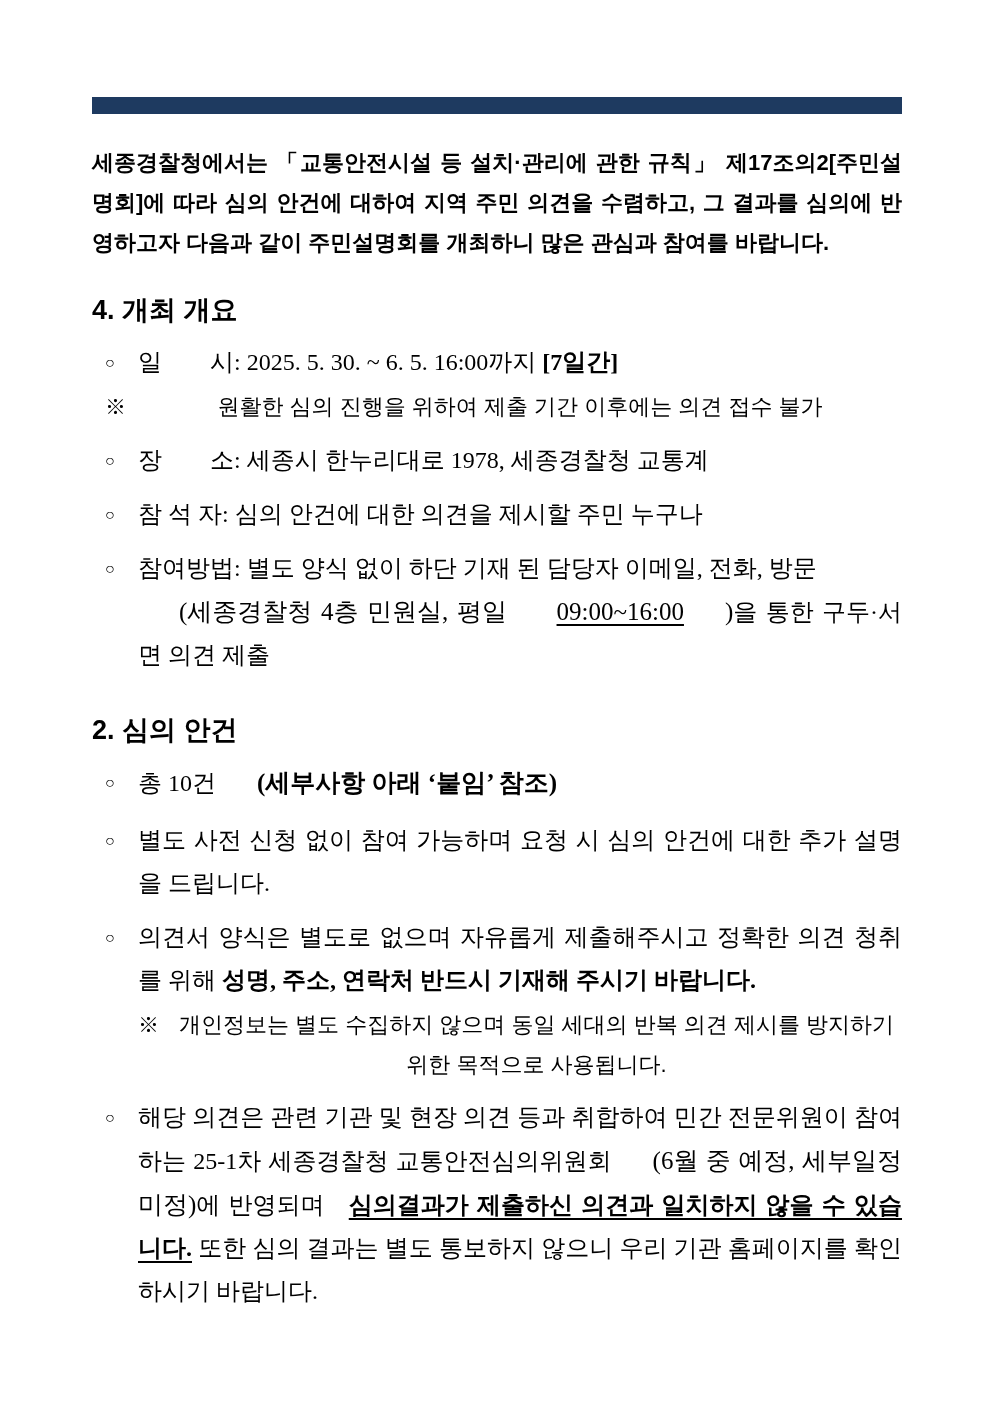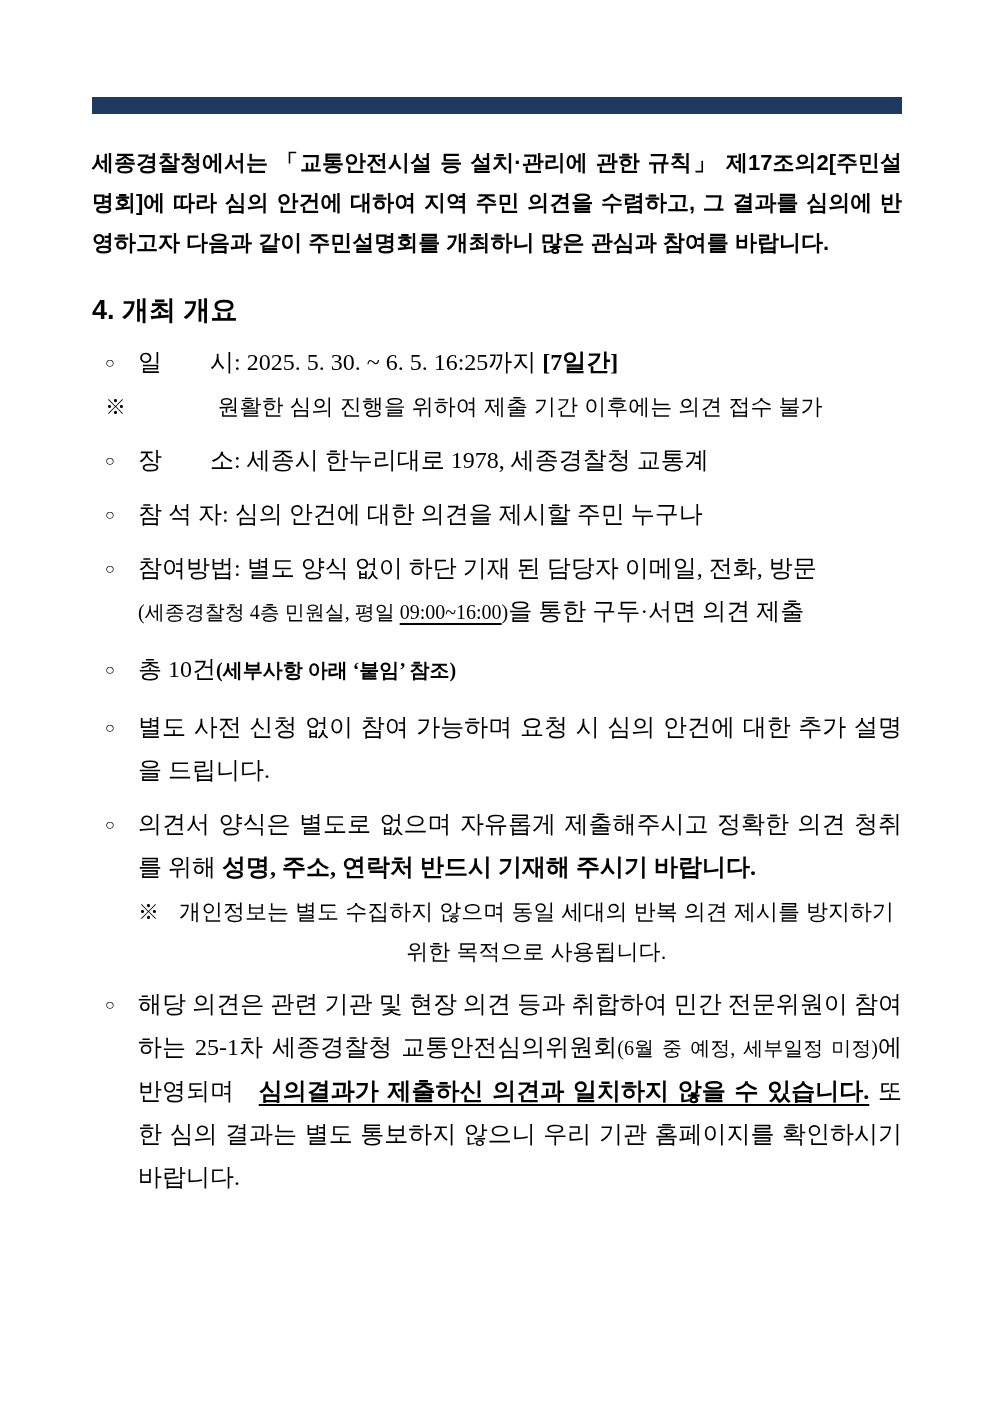--- a/index.html
+++ b/index.html
@@ -42,21 +42,21 @@
   
   .row { display: flex; align-items: flex-start; margin: 11px 0 0 13px; }
   .mk { flex: none; width: 33px; }
   .circle { font-size: 16px; line-height: 43px; }
   .ref { font-size: 21px; line-height: 41px; }
   .txt { margin: 0; flex: 1; font-size: 24px; line-height: 43px; text-align: justify; }
   .left { text-align: left; }
   .kv { white-space: pre-wrap; }
   .sans { font-family: "Liberation Sans", "DejaVu Sans", sans-serif; }
   .notetxt { font-size: 22px; line-height: 40px; text-align: center; }
-  .small { font-size: 20px; }
+  .small { font-size: 25px; margin-left: 41px; }
   .b { font-weight: 700; }
   .ul { text-decoration: underline; text-underline-offset: 4px; }
   .bu { font-weight: 700; text-decoration: underline; text-underline-offset: 5px; margin-left: 16px; }
 
   .mt2 { margin-top: 3px; }
   .mt14 { margin-top: 14px; }
   .indent2 { margin-left: 46px; }
 </style>
 </head>
 <body>
@@ -67,21 +67,21 @@
     <div class="rule"></div>
     <div class="rule rule-b"></div>
   </header>
 
   <p class="intro">세종경찰청에서는 「교통안전시설 등 설치·관리에 관한 규칙」 제17조의2[주민설명회]에 따라 심의 안건에 대하여 지역 주민 의견을 수렴하고, 그 결과를 심의에 반영하고자 다음과 같이 주민설명회를 개최하니 많은 관심과 참여를 바랍니다.</p>
 
   <h2 class="sec">4. 개최 개요</h2>
 
   <div class="row mt14">
     <span class="mk circle">○</span>
-    <p class="txt left"><span class="kv">일        시: </span><span class="kv">2025. 5. 30. ~ 6. 5. 16:25까지 </span><span class="b">[7일간]</span></p>
+    <p class="txt left"><span class="kv">일        시: </span><span class="kv">2025. 5. 30. ~ 6. 5. 16:00까지 </span><span class="b">[7일간]</span></p>
   </div>
 
   <div class="row mt2">
     <span class="mk ref">※</span>
     <p class="txt sans notetxt">원활한 심의 진행을 위하여 제출 기간 이후에는 의견 접수 불가</p>
   </div>
 
   <div class="row">
     <span class="mk circle">○</span>
     <p class="txt left"><span class="kv">장        소: </span><span>세종시 한누리대로 1978, 세종경찰청 교통계</span></p>
@@ -90,20 +90,21 @@
   <div class="row">
     <span class="mk circle">○</span>
     <p class="txt left"><span class="kv">참 석 자: </span><span>심의 안건에 대한 의견을 제시할 주민 누구나</span></p>
   </div>
 
   <div class="row">
     <span class="mk circle">○</span>
     <p class="txt"><span class="kv">참여방법: </span><span>별도 양식 없이 하단 기재 된 담당자 이메일, 전화, 방문</span><br><span class="small kv">(세종경찰청 4층 민원실, 평일 </span><span class="small ul">09:00~16:00</span><span class="small">)</span><span>을 통한 구두·서면 의견 제출</span></p>
   </div>
 
+  <h2 class="sec sec2">2. 심의 안건</h2>
 
   <div class="row mt14">
     <span class="mk circle">○</span>
     <p class="txt left"><span>총 10건</span><span class="small b">(세부사항 아래 ‘붙임’ 참조)</span></p>
   </div>
 
 
   <div class="row mt14">
     <span class="mk circle">○</span>
     <p class="txt">별도 사전 신청 없이 참여 가능하며 요청 시 심의 안건에 대한 추가 설명을 드립니다.</p>

